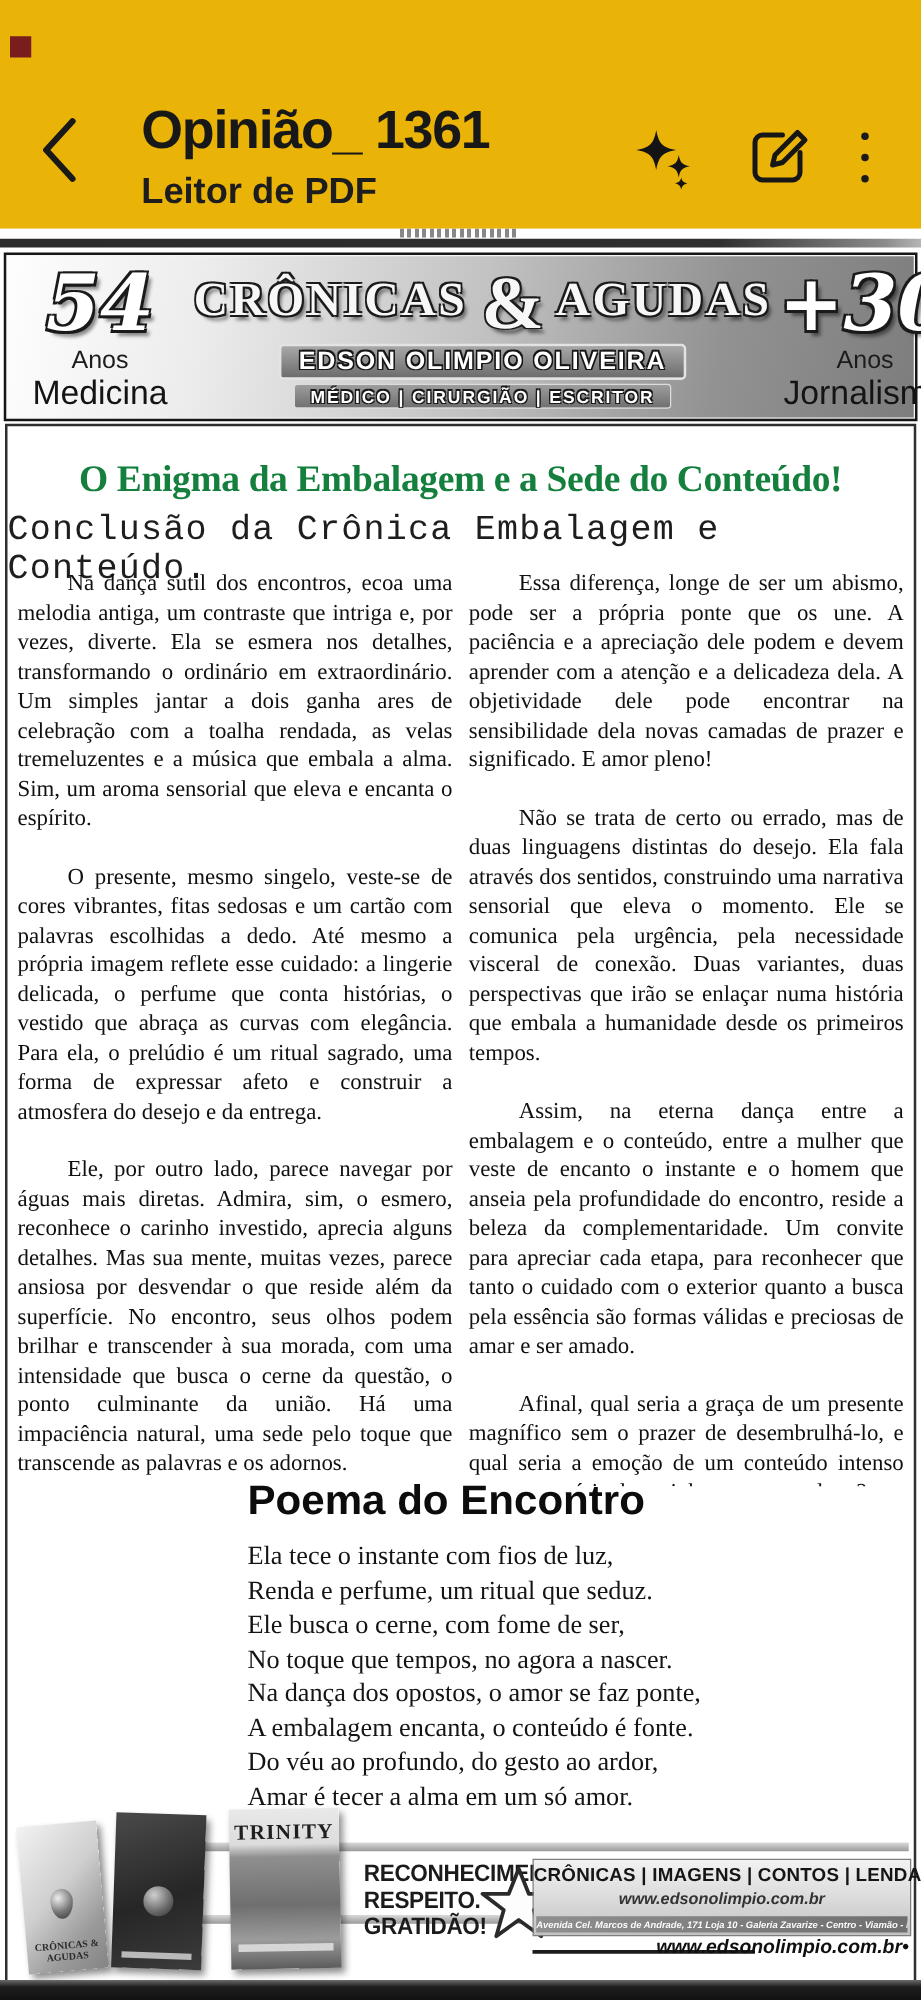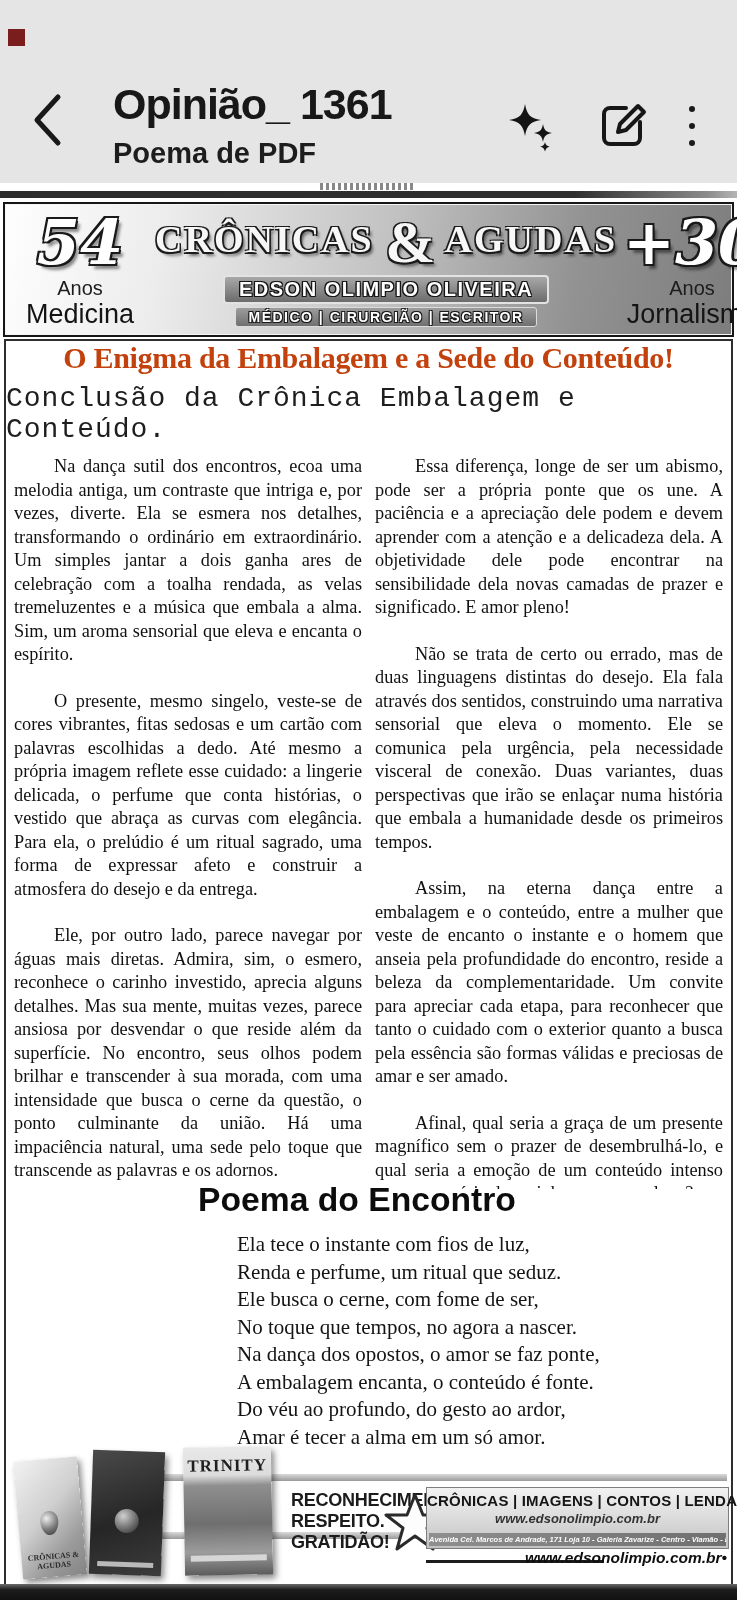--- a/index.html
+++ b/index.html
@@ -1,21 +1,21 @@
 <!DOCTYPE html>
 <html><head>
 <meta charset="utf-8">
 <style>
   html,body{margin:0;padding:0;}
   body{
     width:737px;height:1600px;position:relative;overflow:hidden;
     background:#fbfbfb;font-family:"Liberation Sans",sans-serif;
   }
   
-  .appbar{position:absolute;top:0;left:0;width:737px;height:183px;background:#e5e5e5;text-decoration:underline;}
+  .appbar{position:absolute;top:0;left:0;width:737px;height:183px;background:#eab308;text-decoration:underline;}
   .rec-dot{position:absolute;left:8px;top:29px;width:17px;height:17px;background:#7a1d1d;}
   .back-btn{position:absolute;left:26px;top:90px;width:44px;height:60px;background:none;border:none;padding:0;cursor:pointer;}
   .appbar-title{position:absolute;left:113px;top:80px;font-size:43px;font-weight:bold;color:#181818;letter-spacing:-1px;}
   .appbar-sub{position:absolute;left:113px;top:137px;font-size:29px;font-weight:bold;color:#1d1d1d;}
   .icon-btn{position:absolute;background:none;border:none;padding:0;cursor:pointer;}
   .ai-btn{left:505px;top:100px;width:52px;height:52px;}
   .edit-btn{left:598px;top:100px;width:52px;height:52px;}
   .menu-btn{left:676px;top:98px;width:32px;height:56px;}
   .kebab{display:flex;flex-direction:column;align-items:center;gap:11px;}
   .kebab i{width:6px;height:6px;border-radius:50%;background:#1a1a1a;}
@@ -46,30 +46,30 @@
     padding:1px 12px;font-size:14px;font-weight:bold;letter-spacing:1.5px;color:#fff;white-space:nowrap;
     text-shadow:-1px -1px 0 #1a1a1a,1px -1px 0 #1a1a1a,-1px 1px 0 #1a1a1a,1px 1px 0 #1a1a1a;}
   .mh-strip{height:22px;border-top:2px solid #0f0f0f;display:flex;align-items:center;justify-content:space-between;
     background:linear-gradient(90deg,#606060 0%,#cfcfcf 30%,#dedede 50%,#cfcfcf 70%,#6f6f6f 100%);padding:0 8px;}
   .strip-l{font-size:12px;font-style:italic;font-weight:bold;color:#f4f4f4;text-shadow:0 1px 1px #333;}
   .strip-c{font-family:"Liberation Serif",serif;font-size:16px;font-style:italic;font-weight:bold;color:#fdfdfd;letter-spacing:.5px;
     text-shadow:-1px -1px 0 #2a2a2a,1px -1px 0 #2a2a2a,-1px 1px 0 #2a2a2a,1px 1px 0 #2a2a2a;}
   .strip-r{font-size:13px;font-style:italic;font-weight:bold;color:#101010;}
   
   .article{position:absolute;left:4px;top:156px;width:725px;height:1252px;border:2px solid #2e2e2e;background:#fff;}
-  .a-title{margin-top:0;text-align:center;font-family:"Liberation Serif",serif;font-weight:bold;font-size:30px;color:#c2410c;letter-spacing:-.3px;}
+  .a-title{margin-top:26px;text-align:center;font-family:"Liberation Serif",serif;font-weight:bold;font-size:30px;color:#15803d;letter-spacing:-.3px;}
   .a-sub{margin-top:8px;text-align:left;font-family:"Liberation Mono","DejaVu Sans Mono",monospace;font-size:28px;color:#1e1e1e;letter-spacing:1px;}
   .cols{position:absolute;left:8px;top:114px;width:709px;height:734px;display:flex;gap:13px;overflow:hidden;}
   .col{width:348px;}
   .col p{font-family:"Liberation Serif",serif;font-size:18.3px;line-height:23.5px;color:#101010;
     text-align:justify;text-indent:40px;margin:0 0 23px;}
   
   .poem{position:absolute;left:192px;top:840px;width:420px;}
   .poem-title{font-size:33px;font-weight:bold;color:#0c0c0c;letter-spacing:0;transform:scaleX(1.02);transform-origin:left;}
-  .poem-lines{margin-top:12px;font-family:"Liberation Serif",serif;font-size:21px;line-height:27.5px;color:#141414;margin-left:39px;}
+  .poem-lines{margin-top:12px;font-family:"Liberation Serif",serif;font-size:21px;line-height:27.5px;color:#141414;}
   
   .pfooter{position:absolute;left:0;top:1096px;width:725px;height:154px;}
   .shelf{position:absolute;height:7px;background:linear-gradient(180deg,#dadada,#9a9a9a);left:118px;right:4px;}
   .shelf.s1{top:37px;} .shelf.s2{top:95px;}
   .book{position:absolute;box-shadow:3px 4px 6px rgba(0,0,0,.45);}
   .book1{left:12px;top:22px;width:64px;height:118px;transform:rotate(-5deg);
     background:linear-gradient(135deg,#f2f2f2 0%,#cfcfcf 45%,#9b9b9b 75%,#848484 100%);}
   .book1 .drop{position:absolute;left:22px;top:52px;width:18px;height:24px;border-radius:50% 50% 50% 50%/40% 40% 60% 60%;
     background:radial-gradient(circle at 35% 30%,#eee 0%,#777 55%,#333 100%);}
   .bk-label{position:absolute;left:0;right:0;bottom:6px;text-align:center;font-family:"Liberation Serif",serif;
@@ -106,21 +106,21 @@
 
   <button class="back-btn" aria-label="back">
     <span>
       <svg width="44" height="60" viewBox="0 0 44 60">
         <path d="M32 7 L11 30 L32 53" fill="none" stroke="#191919" stroke-width="5" stroke-linecap="round" stroke-linejoin="round"></path>
       </svg>
     </span>
   </button>
 
   <div class="appbar-title">Opinião_ 1361</div>
-  <div class="appbar-sub">Poema de PDF</div>
+  <div class="appbar-sub">Leitor de PDF</div>
 
   <button class="icon-btn ai-btn" aria-label="AI">
     <span>
       <svg width="52" height="52" viewBox="0 0 52 52">
         <path d="M20 4 C22 15 25 18 36 20 C25 22 22 25 20 36 C18 25 15 22 4 20 C15 18 18 15 20 4 Z" fill="#141414"></path>
         <path d="M38 24 C39 30 41 32 47 33 C41 34 39 36 38 42 C37 36 35 34 29 33 C35 32 37 30 38 24 Z" fill="#141414"></path>
         <path d="M40 42 C40.7 45 41.8 46 45 46.7 C41.8 47.4 40.7 48.5 40 51.5 C39.3 48.5 38.2 47.4 35 46.7 C38.2 46 39.3 45 40 42 Z" fill="#141414"></path>
       </svg>
     </span>
   </button>

